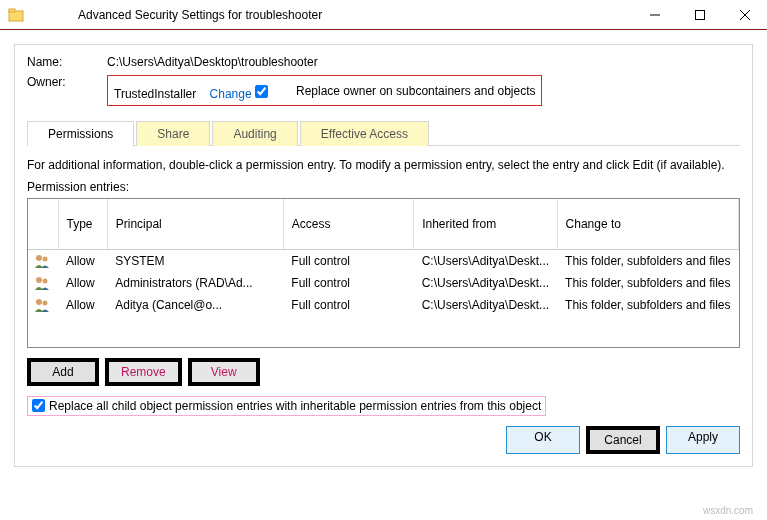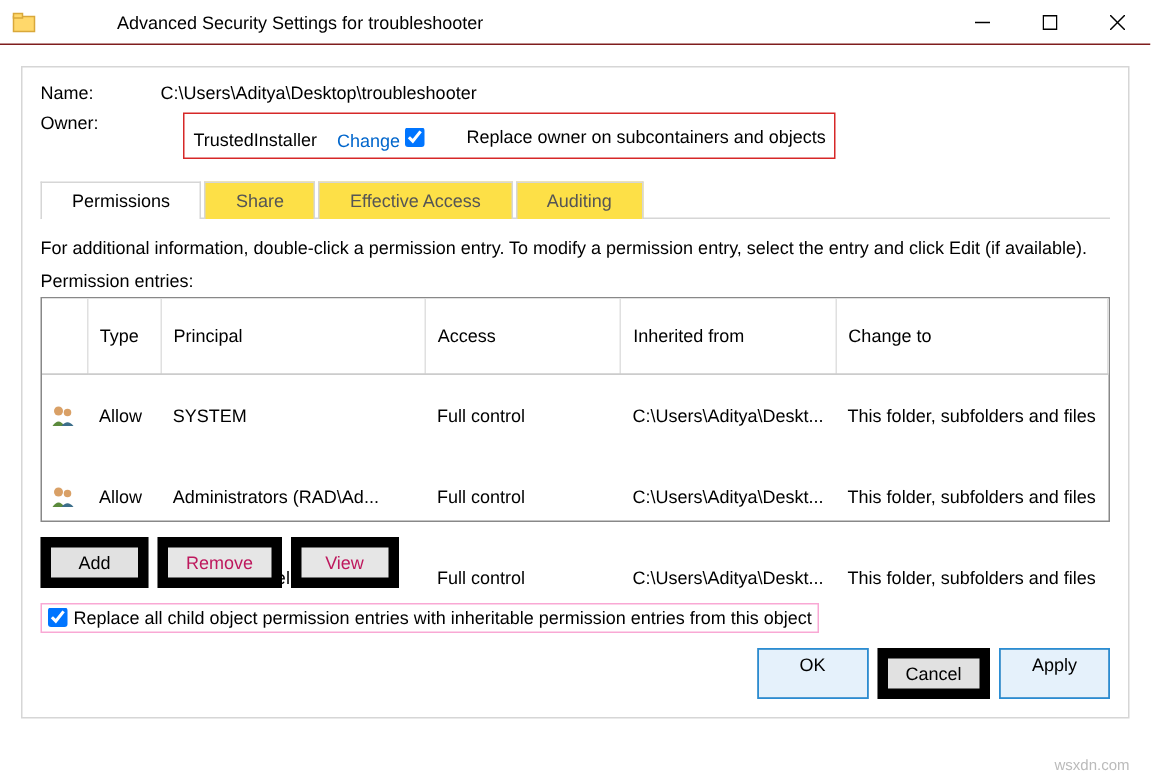--- a/index.html
+++ b/index.html
@@ -7,37 +7,37 @@
     .titlebar { display: flex; align-items: center; height: 30px; border-bottom: 1px solid #7f1d1d; padding-left: 8px; gap: 48px; }
     .titlebar .icon { width: 16px; height: 16px; margin-right: 6px; }
     .titlebar .title { flex: 1; font-size: 12px; }
     .winbtns { display: flex; height: 100%; }
     .winbtn { width: 45px; display: flex; align-items: center; justify-content: center; }
     .winbtn svg { width: 10px; height: 10px; stroke: #000; stroke-width: 1; fill: none; }
     .content { padding: 14px; }
     .panel { border: 1px solid #d6d6d6; padding: 10px 12px 12px 12px; position: relative; }
     .row { display: flex; margin-bottom: 6px; }
     .lbl { width: 80px; }
-    .owner-box { border: 1px solid #d62828; padding: 4px 6px; display: inline-block; margin-left: 15px; }
+    .owner-box { border: 1px solid #d62828; padding: 4px 6px; display: inline-block; }
     .link { color: #0066cc; cursor: pointer; margin-left: 10px; }
     .chk { display: inline-flex; align-items: center; margin-top: 4px; gap: 24px; }
     .chk input { margin: 0 4px 0 0; width: 13px; height: 13px; }
     .tabs { display: flex; margin-top: 14px; border-bottom: 1px solid #d6d6d6; }
     .tab { padding: 5px 20px; border: 1px solid #d6d6d6; border-bottom: none; margin-right: 2px; background: #fff; position: relative; top: 1px; cursor: pointer; }
     .tab.active { border-top: 1px solid #d6d6d6; background: #fff; }
-    .tab:not(.active) { background: #fde047; color: #555; }
+    .tab:not(.active) { background: #fef9c3; color: #555; }
     .info { margin: 12px 0 8px 0; }
     .entries-label { margin-bottom: 4px; }
     .table-wrap { border: 1px solid #888; height: 150px; }
     table { width: 100%; border-collapse: collapse; font-size: 12px; }
     th { text-align: left; font-weight: normal; padding: 18px 8px; border-bottom: 1px solid #ccc; border-right: 1px solid #e0e0e0; background: #fff; }
-    td { padding: 19px 8px; white-space: nowrap; overflow: hidden; text-overflow: ellipsis; }
+    td { padding: 3px 8px; white-space: nowrap; overflow: hidden; text-overflow: ellipsis; }
     .principal-icon { width: 16px; height: 16px; display: inline-block; vertical-align: middle; }
     .btnrow { margin-top: 10px; display: flex; gap: 6px; }
-    .btn { min-width: 72px; padding: 3px 12px; border: 7px solid #000000; background: #e1e1e1; cursor: pointer; text-align: center; }
+    .btn { min-width: 72px; padding: 3px 12px; border: 4px solid #000000; background: #e1e1e1; cursor: pointer; text-align: center; }
     .btn.disabled { color: #be185d; background: #e6e6e6; cursor: default; }
     .disable-inh { margin-top: 10px; display: inline-block; }
     .replace-row { margin-top: 10px; border: 1px solid #f9a8d4; padding: 2px 4px; display: inline-flex; align-items: center; }
     .replace-row input { margin: 0 4px 0 0; }
     .footer { margin-top: 10px; display: flex; justify-content: flex-end; gap: 6px; }
     .footer .btn { min-width: 74px; }
     .footer .btn.primary { border: 1px solid #0a64a4; background: #e5f1fb; outline: 1px solid #2a8dd4; outline-offset: -1px; }
     .watermark { position: absolute; bottom: 4px; right: 14px; font-size: 10px; color: #bbb; }
     th.col-icon { width: 28px; }
     th.col-type { width: 50px; }
@@ -93,22 +93,22 @@
         <div class="chk">
           <input type="checkbox" checked="" style="">
           <span>Replace owner on subcontainers and objects</span>
         </div>
       </div>
     </div>
 
     <div class="tabs">
       <div class="tab active">Permissions</div>
       <div class="tab">Share</div>
+      <div class="tab">Auditing</div>
       <div class="tab">Effective Access</div>
-      <div class="tab">Auditing</div>
     </div>
 
     <div class="info">For additional information, double-click a permission entry. To modify a permission entry, select the entry and click Edit (if available).</div>
     <div class="entries-label">Permission entries:</div>
 
     <div class="table-wrap">
       <table>
         <thead>
           <tr>
             <th class="col-icon"></th>

